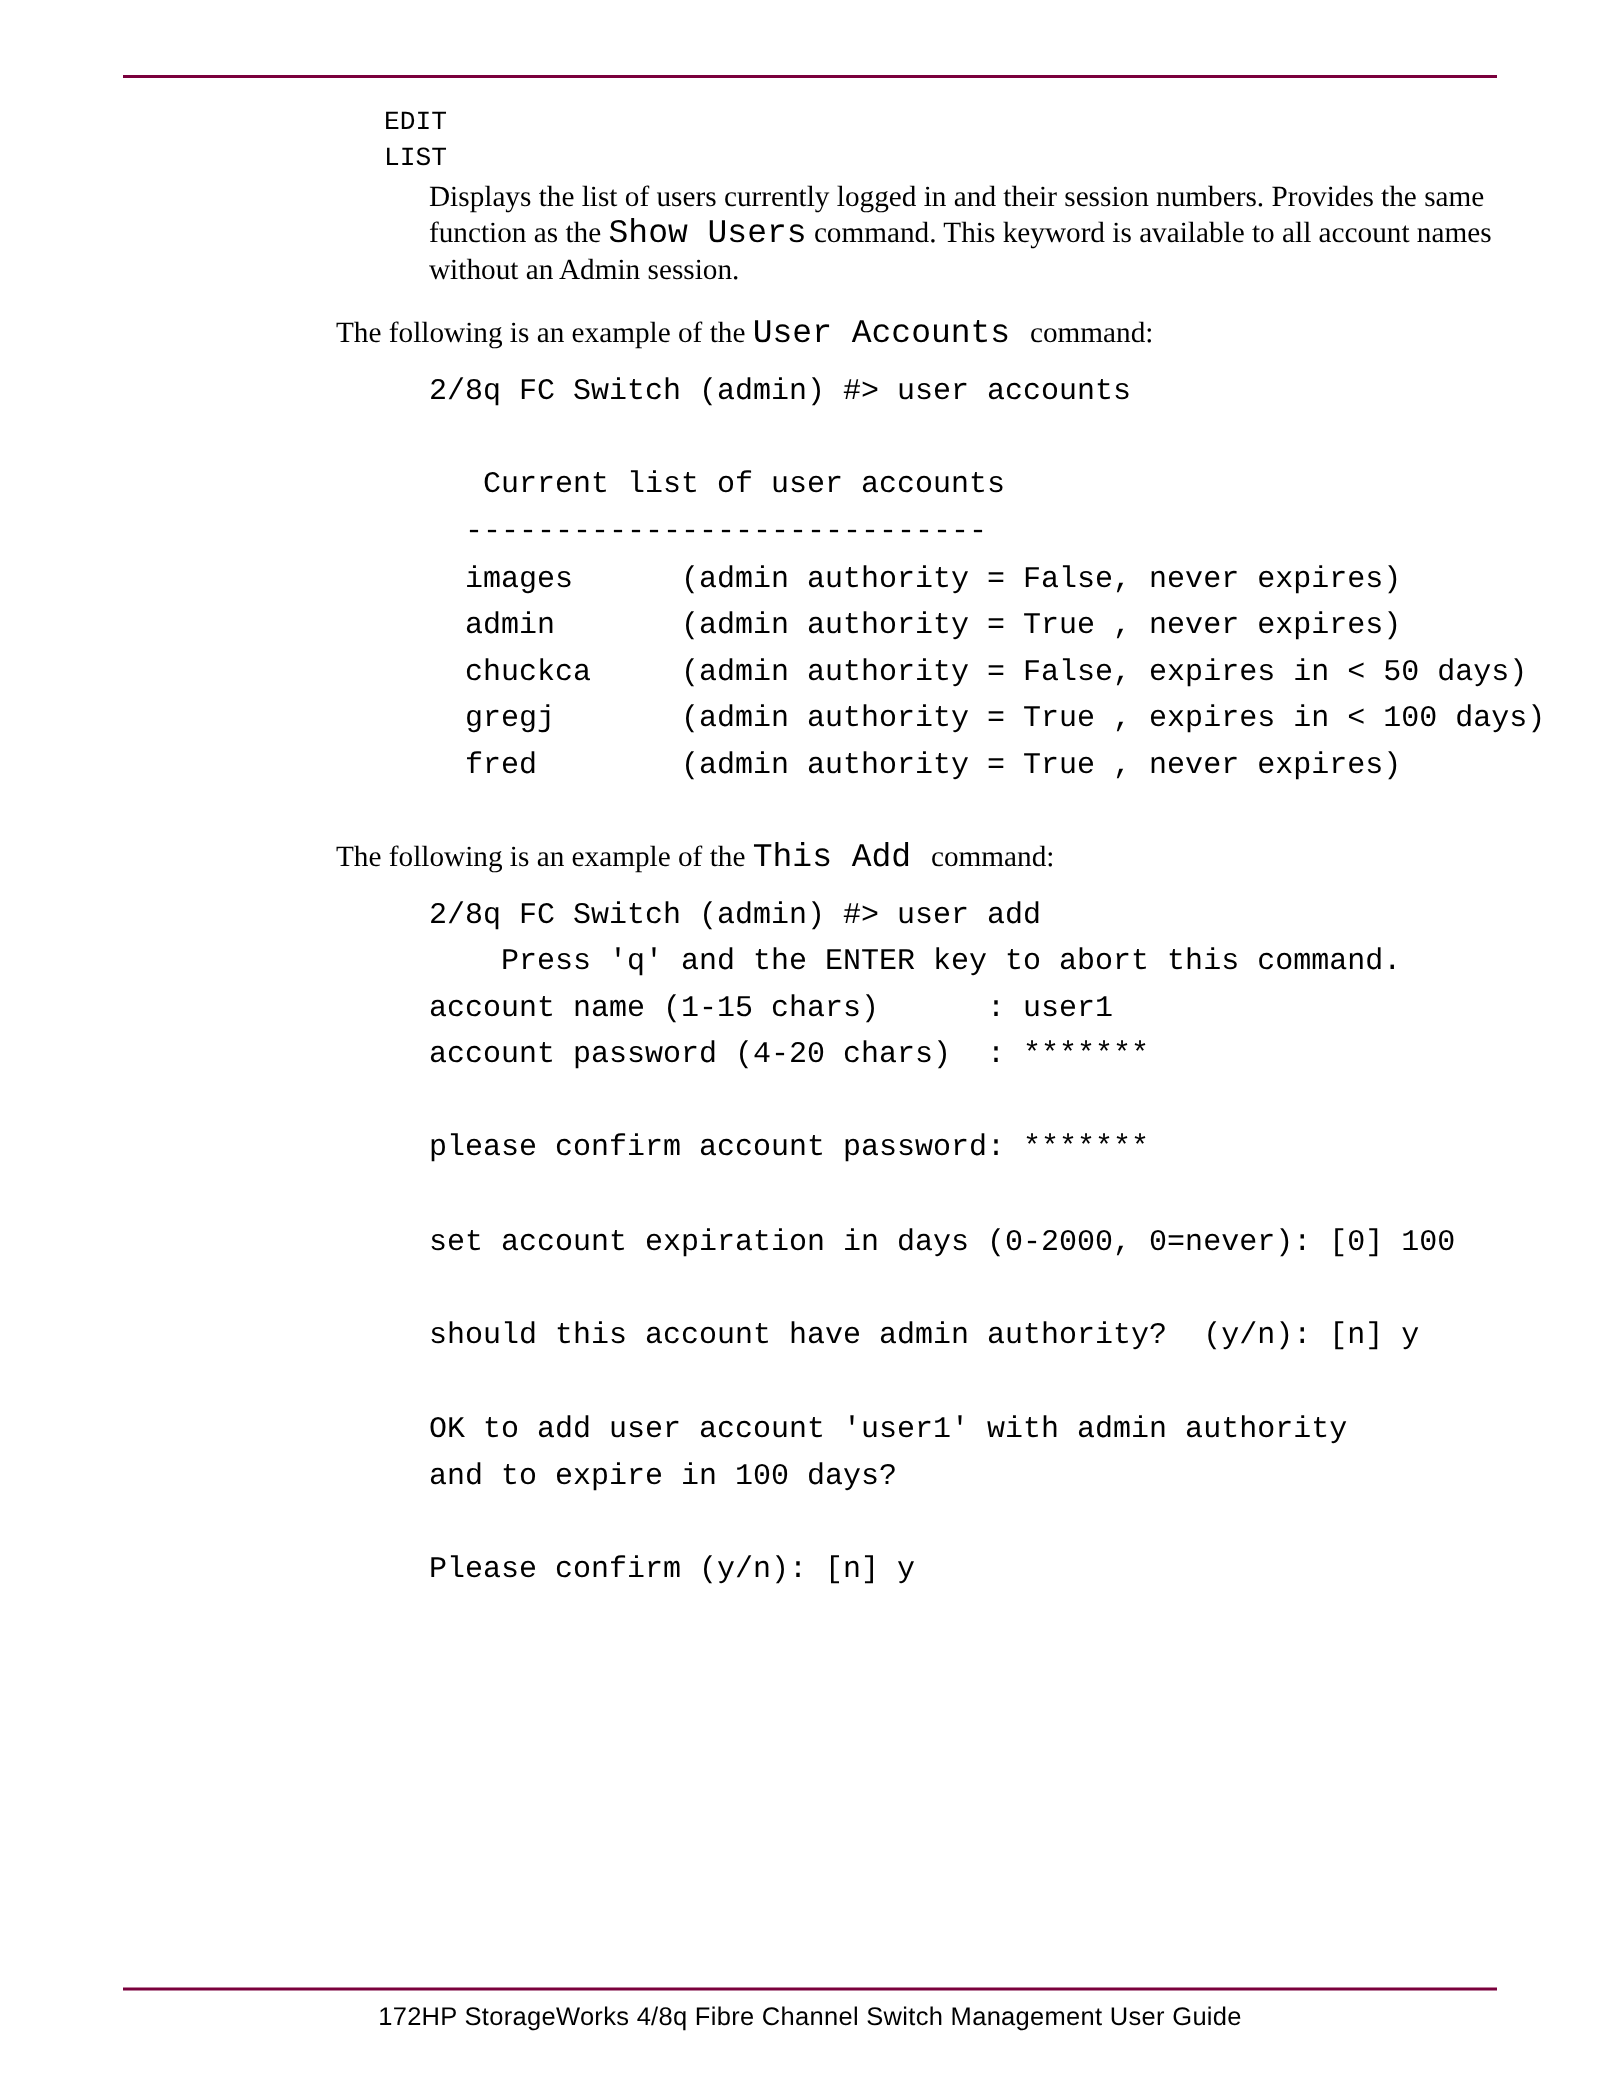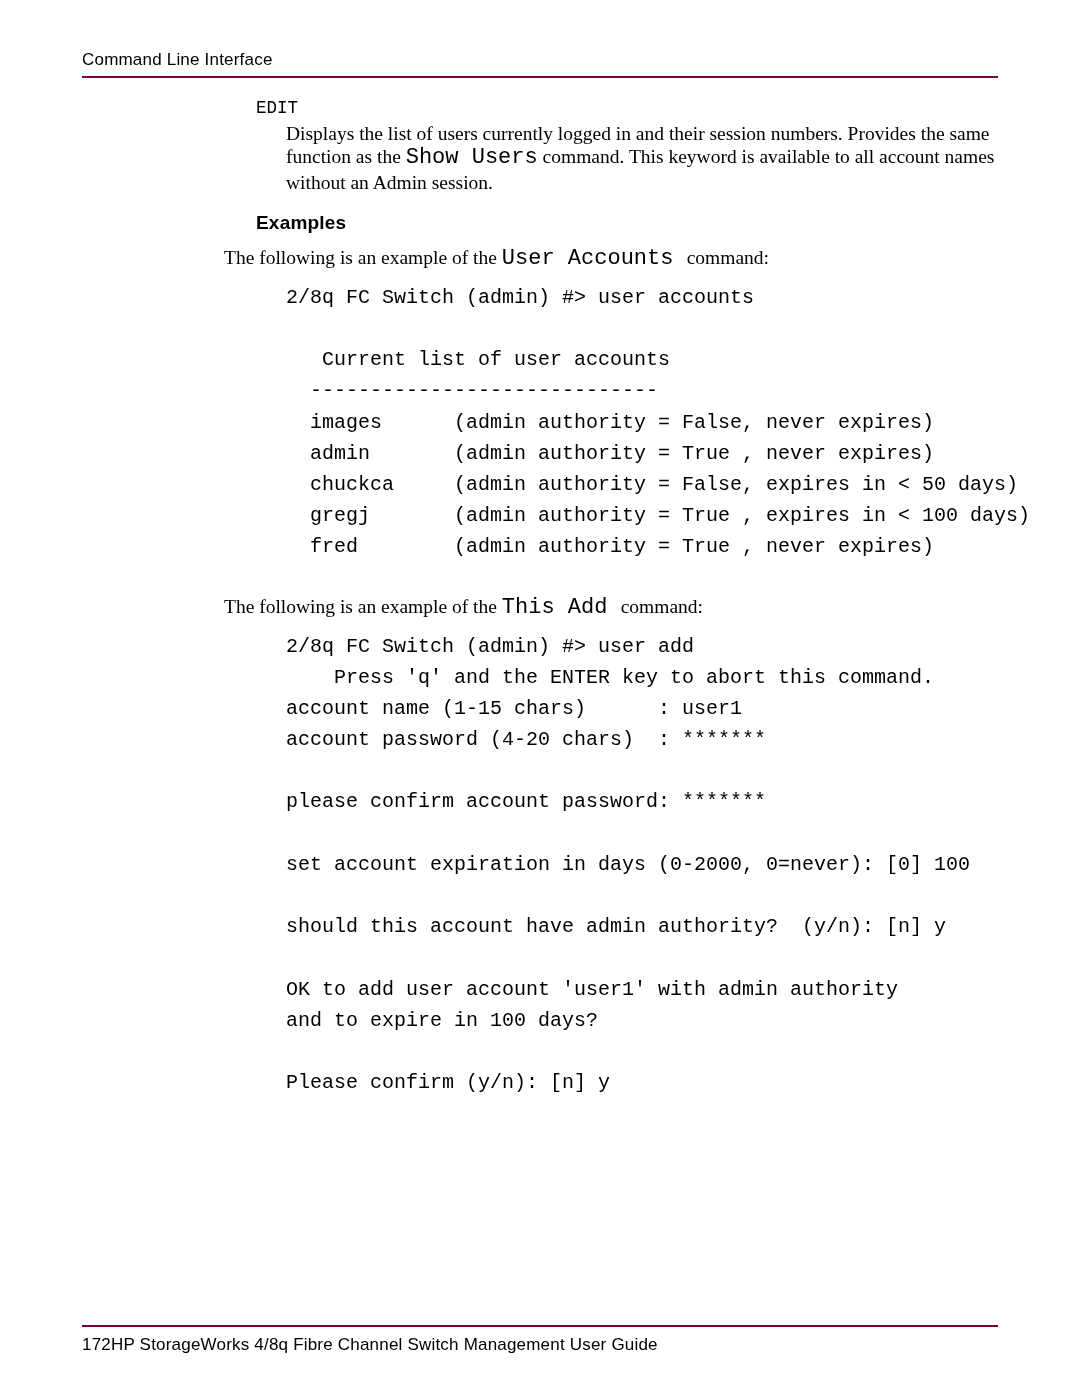--- a/index.html
+++ b/index.html
@@ -81,48 +81,47 @@
     left: 82px;
     right: 82px;
   }
   .footer-rule {
     border: none;
     border-top: 2px solid #7a003c;
     margin: 0 0 8px 0;
   }
   .footer-row {
     display: flex;
-    justify-content: flex-start;
+    justify-content: center;
     font-family: "Arial Narrow", Arial, sans-serif;
     font-stretch: condensed;
     font-size: 17px;
     letter-spacing: 0.2px;
   }
 </style>
 </head>
 <body>
 
 <div class="page">
 
   <div>
-    <div class="header-label">Command Line Interface</div>
     <hr class="header-rule">
   </div>
 
   <div class="content">
 
     <div>
       <div class="keyword-term">EDIT</div>
     </div>
 
     <div>
+      <div class="keyword-term">LIST</div>
       <div class="keyword-desc"><span>Displays the list of users currently logged in and their session numbers. Provides the same function as the </span><span class="code-inline">Show Users</span><span> command. This keyword is available to all account names without an Admin session.</span></div>
     </div>
 
-    <div class="section-heading">Examples</div>
 
     <div class="body-text" style="margin-left:-32px;"><span>The following is an example of the </span><span class="code-inline">User Accounts </span><span> command:</span></div>
 
     <div class="code-block">2/8q FC Switch (admin) #&gt; user accounts
 
    Current list of user accounts
   -----------------------------
   images      (admin authority = False, never expires)
   admin       (admin authority = True , never expires)
   chuckca     (admin authority = False, expires in &lt; 50 days)

